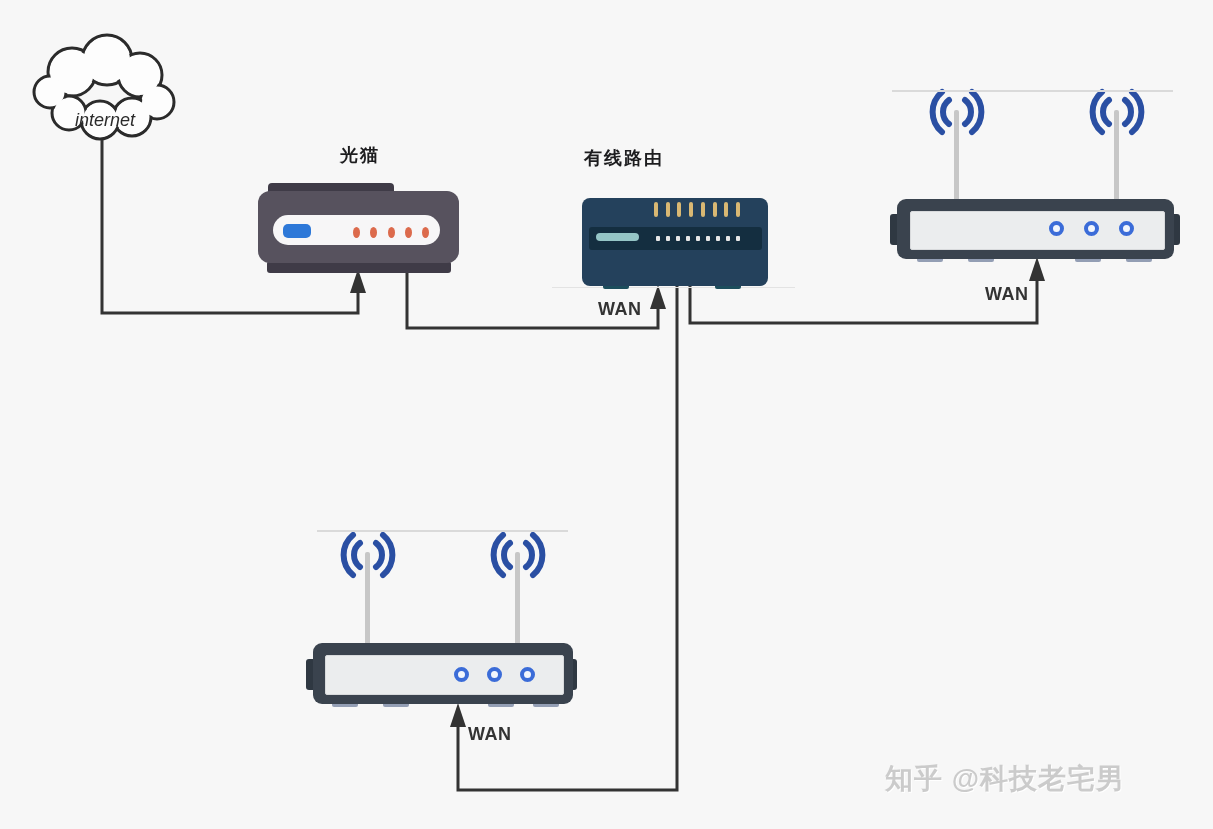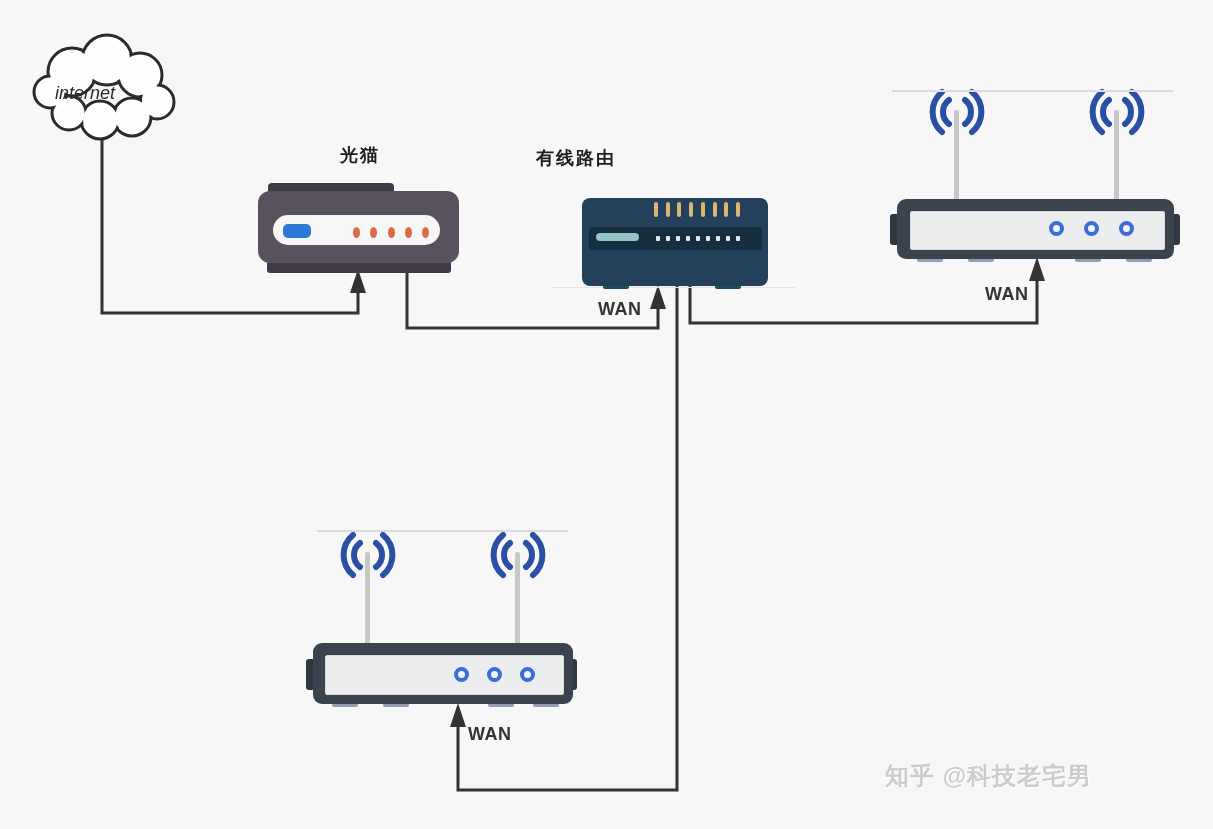--- a/index.html
+++ b/index.html
@@ -18,24 +18,24 @@
   .device-label{
     font-size:18px;font-weight:bold;color:#1d1d1f;
     letter-spacing:2px;white-space:nowrap;z-index:5;
   }
   .wan-label{
     font-size:18px;font-weight:bold;color:#333;
     letter-spacing:0.5px;white-space:nowrap;z-index:5;
   }
   .cloud-label{
     font-size:18px;font-style:italic;color:#2b2b2b;
-    text-align:left;z-index:5;
+    text-align:center;z-index:5;margin-top:27px;
   }
   .watermark{
-    font-size:24px;font-weight:bold;color:#cbcbcb;
+    font-size:28px;font-weight:bold;color:#cbcbcb;
     letter-spacing:1px;white-space:nowrap;z-index:6;
     text-shadow:1px 1px 0 #ffffff;
   }
   
   #wire-layer{position:absolute;left:0;top:0;z-index:1;}
   
   .guide-line{background:#dadada;height:2px;z-index:1;}
   .ground-line{background:#e3e3e3;height:1px;z-index:1;}
   
   .modem-top-bar{background:#3f3b47;border-radius:4px;z-index:2;}
@@ -144,21 +144,21 @@
   <div class="abs modem-panel" style="left:273px;top:215px;width:167px;height:30px;"></div>
   <div class="abs modem-led" style="left:283px;top:224px;width:28px;height:14px;"></div>
   <div class="abs modem-dots" style="left:353px;top:227px;width:76px;">
     <span class="modem-dot"></span>
     <span class="modem-dot"></span>
     <span class="modem-dot"></span>
     <span class="modem-dot"></span>
     <span class="modem-dot"></span>
   </div>
 
-  <div class="abs device-label" style="left:536px;top:146px;">有线路由</div>
+  <div class="abs device-label" style="left:584px;top:146px;">有线路由</div>
   <div class="abs ground-line" style="left:552px;top:287px;width:243px;"></div>
   <div class="abs wrouter-foot" style="left:603px;top:283px;width:26px;height:6px;"></div>
   <div class="abs wrouter-foot" style="left:715px;top:283px;width:26px;height:6px;"></div>
   <div class="abs wrouter-body" style="left:582px;top:198px;width:186px;height:88px;"></div>
   <div class="abs wrouter-pins" style="left:654px;top:202px;width:86px;">
     <span class="wrouter-pin"></span>
     <span class="wrouter-pin"></span>
     <span class="wrouter-pin"></span>
     <span class="wrouter-pin"></span>
     <span class="wrouter-pin"></span>

